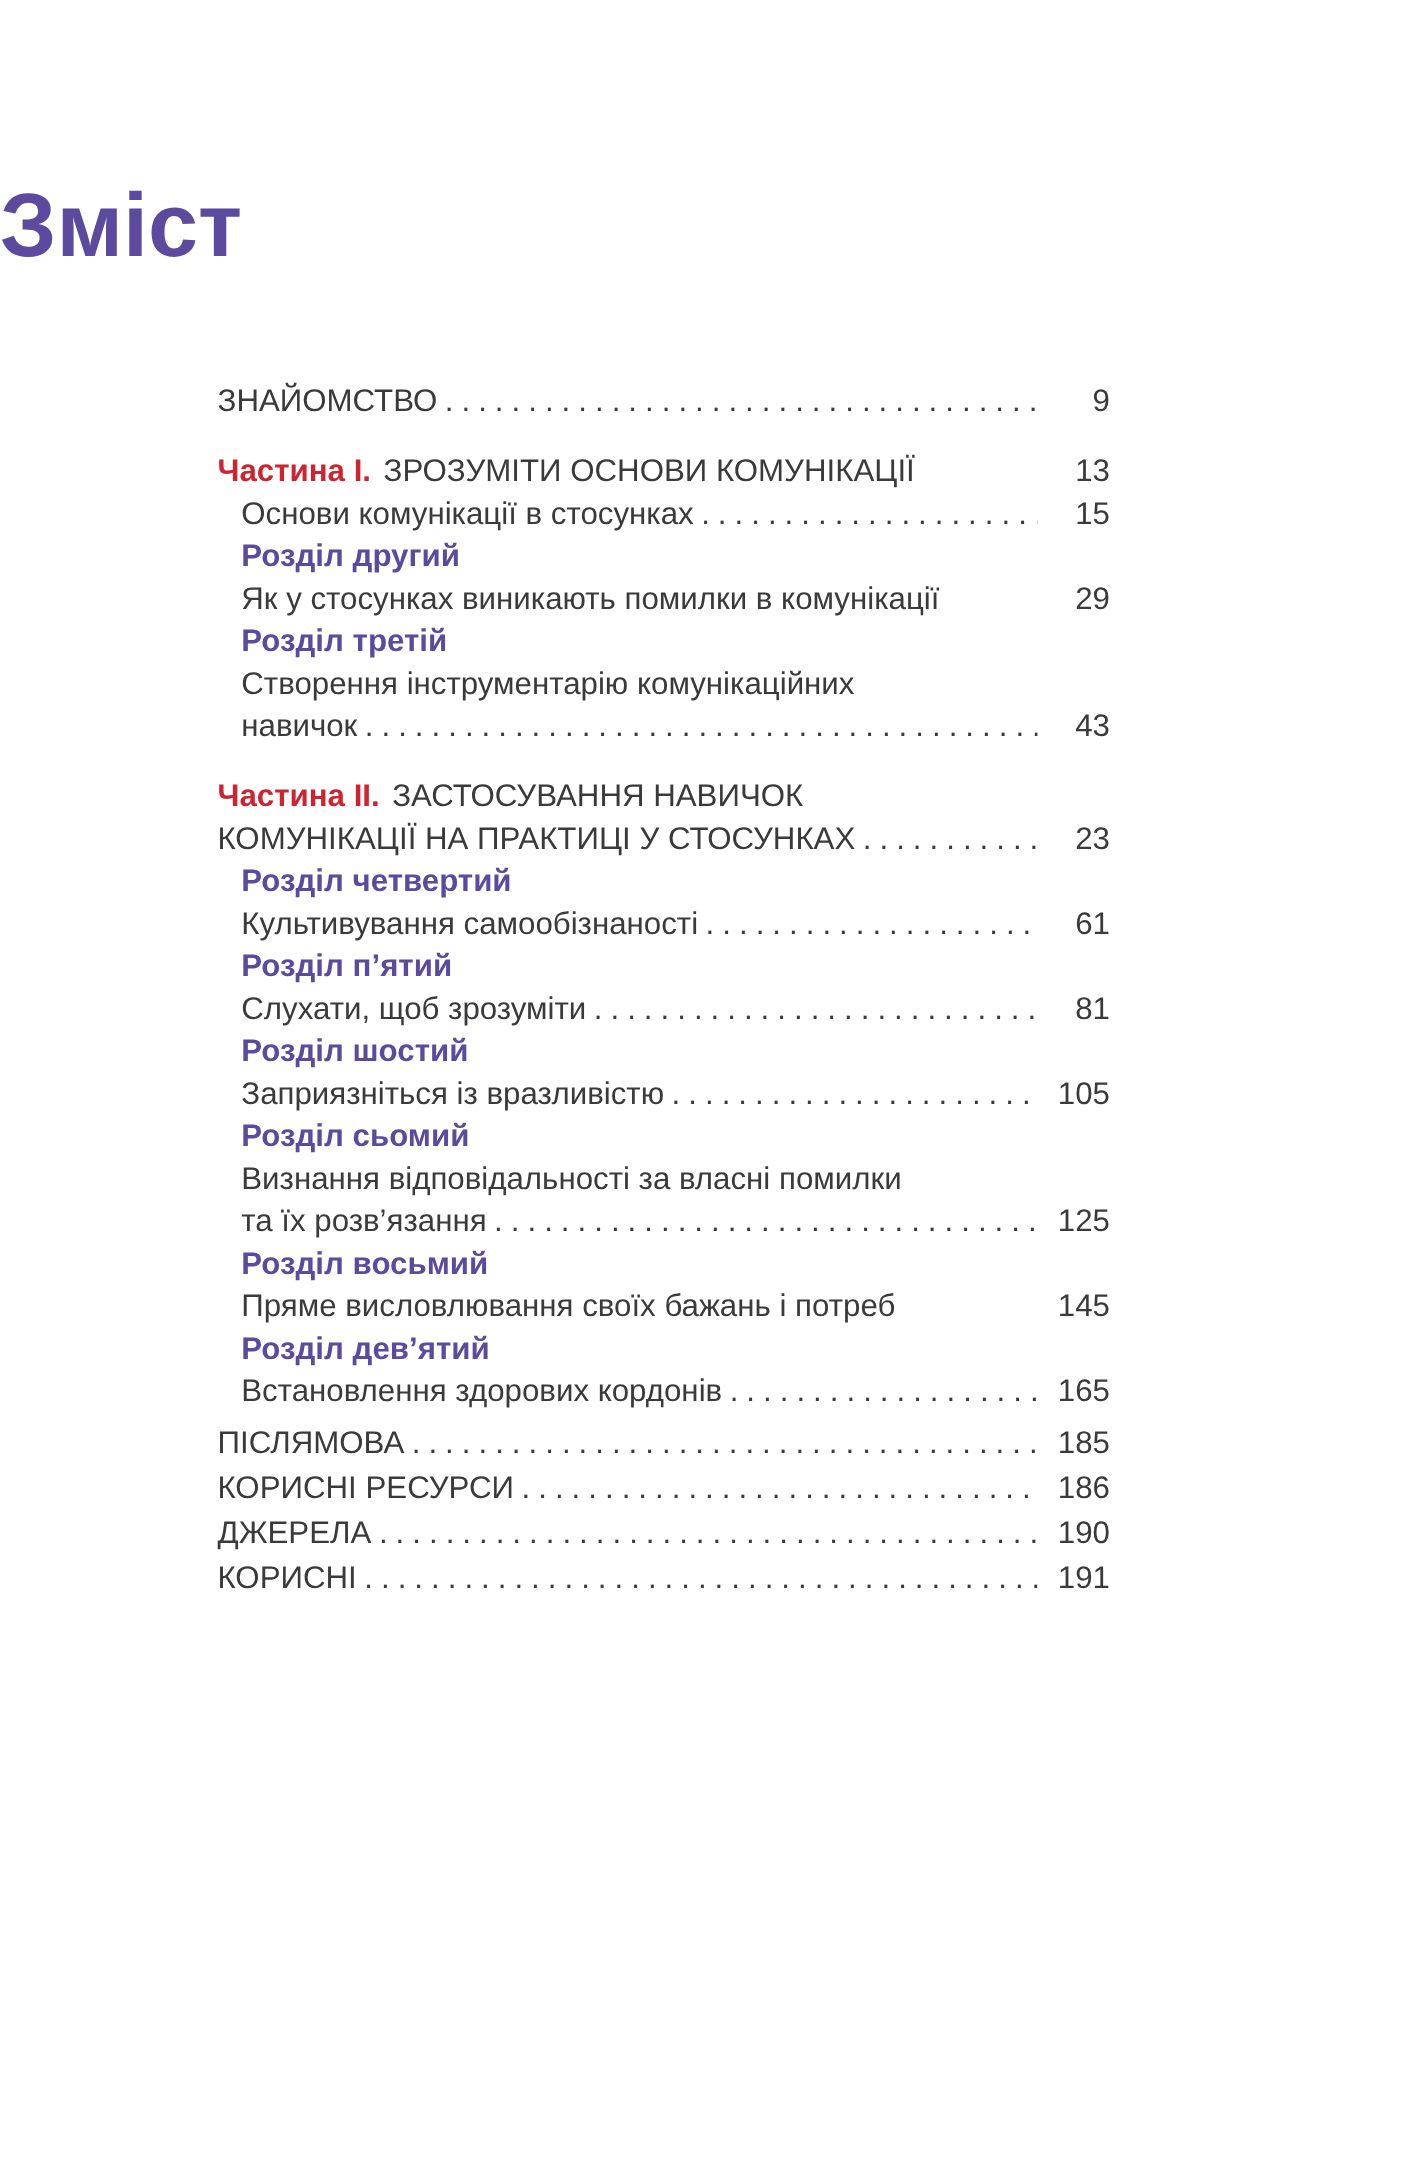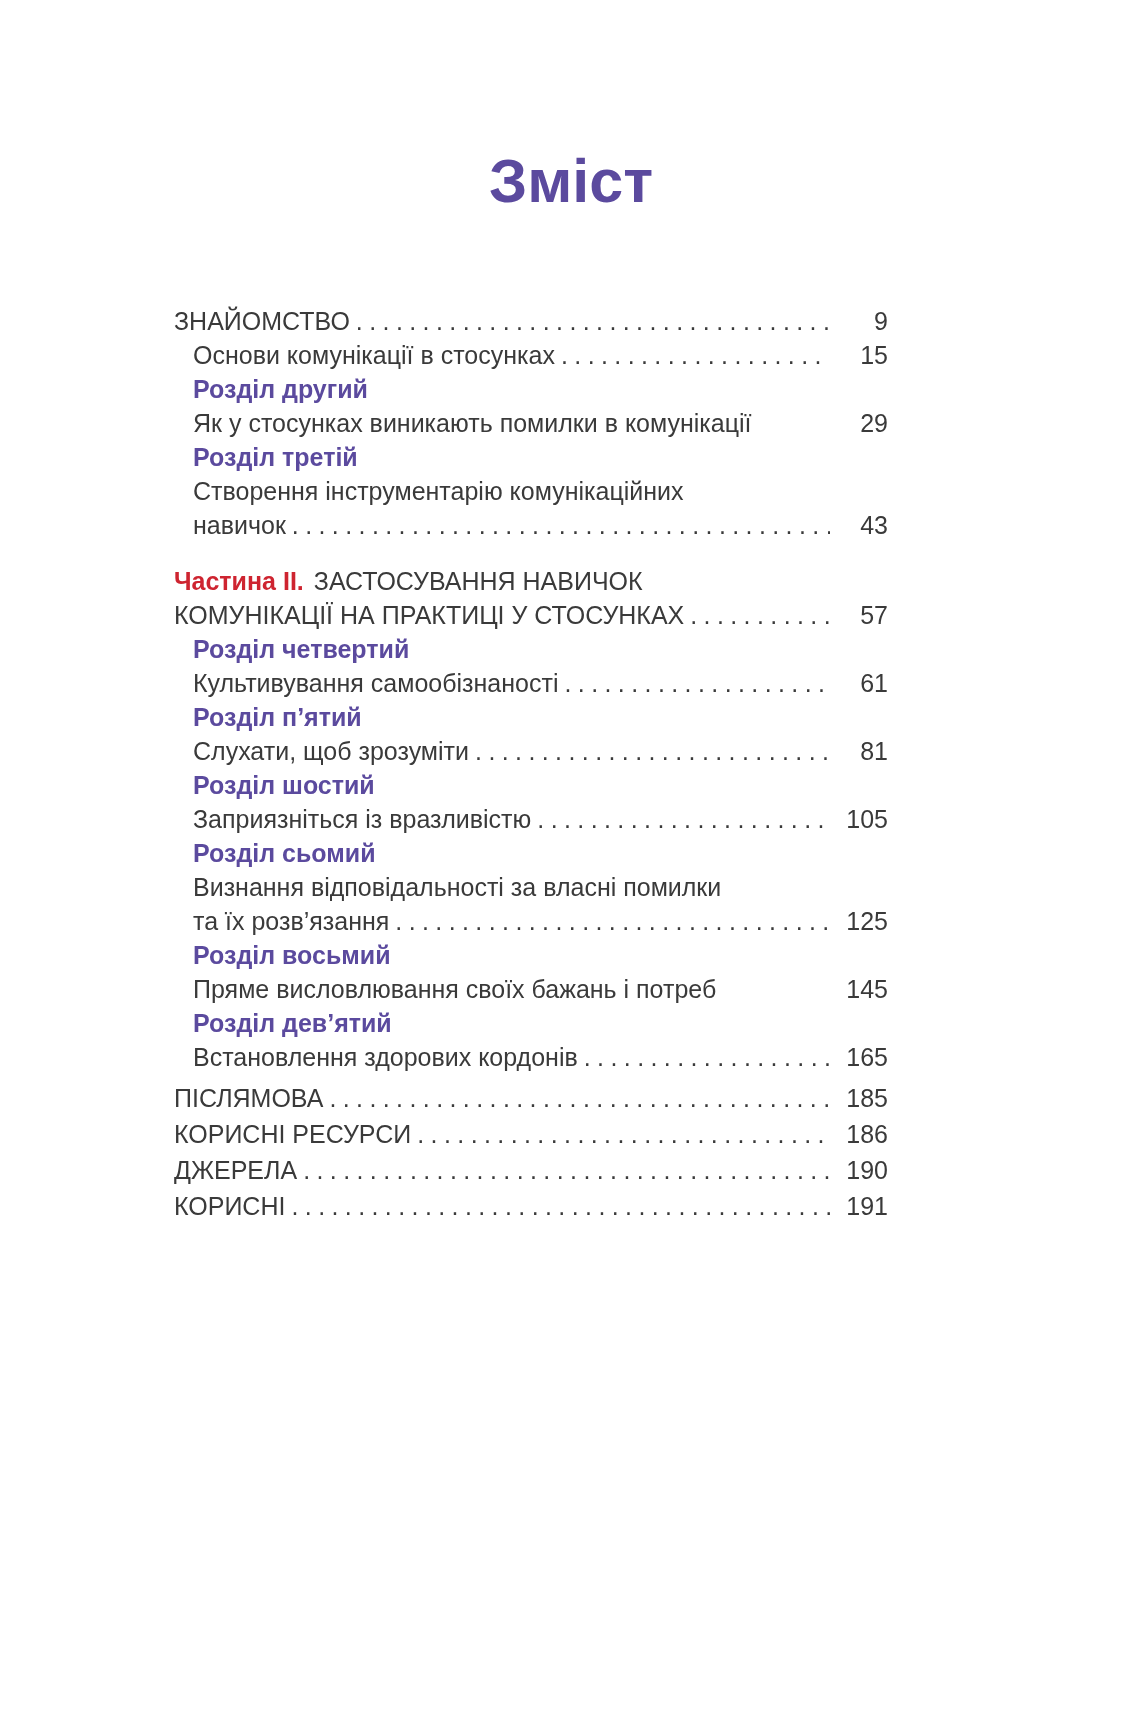--- a/index.html
+++ b/index.html
@@ -12,22 +12,21 @@
   html,body{margin:0;padding:0;}
   body{
     width:1142px;height:1733px;
     background:var(--bg);
     font-family:"Liberation Sans","DejaVu Sans",sans-serif;
     color:var(--text);
     overflow:hidden;
   }
   .title{
     margin:146px 0 0 0;
-    text-align:center;
-    font-size:61px;
+    font-size:72px;
     line-height:70px;
     font-weight:700;
     color:var(--purple);
   }
   .toc{
     width:714px;
     margin:88px 0 0 174px;
   }
   .row{
     display:flex;
@@ -78,20 +77,28 @@
 <div>
   <h1 class="title">Зміст</h1>
   <div class="toc">
       <div class="entry front">
         <div class="row">
           <span class="entry-text">ЗНАЙОМСТВО</span>
           <span class="leader dots"></span>
           <span class="pagenum">9</span>
         </div>
       </div>
+      <div class="entry part">
+        <div class="row">
+          <span class="part-label">Частина I.</span>
+          <span class="part-text">ЗРОЗУМІТИ ОСНОВИ КОМУНІКАЦІЇ</span>
+          <span class="leader"></span>
+          <span class="pagenum">13</span>
+        </div>
+      </div>
       <div class="entry chapter">
         <div class="row">
           <span class="chapter-title">Основи комунікації в стосунках</span>
           <span class="leader dots"></span>
           <span class="pagenum">15</span>
         </div>
       </div>
       <div class="entry chapter">
         <div class="row">
           <span class="chapter-heading">Розділ другий</span>
@@ -116,21 +123,21 @@
         </div>
       </div>
       <div class="entry part">
         <div class="row">
           <span class="part-label">Частина II.</span>
           <span class="part-text">ЗАСТОСУВАННЯ НАВИЧОК</span>
         </div>
         <div class="row">
           <span class="part-text">КОМУНІКАЦІЇ НА ПРАКТИЦІ У СТОСУНКАХ</span>
           <span class="leader dots"></span>
-          <span class="pagenum">57</span>
+          <span class="pagenum">23</span>
         </div>
       </div>
       <div class="entry chapter">
         <div class="row">
           <span class="chapter-heading">Розділ четвертий</span>
         </div>
         <div class="row">
           <span class="chapter-title">Культивування самообізнаності</span>
           <span class="leader dots"></span>
           <span class="pagenum">61</span>

